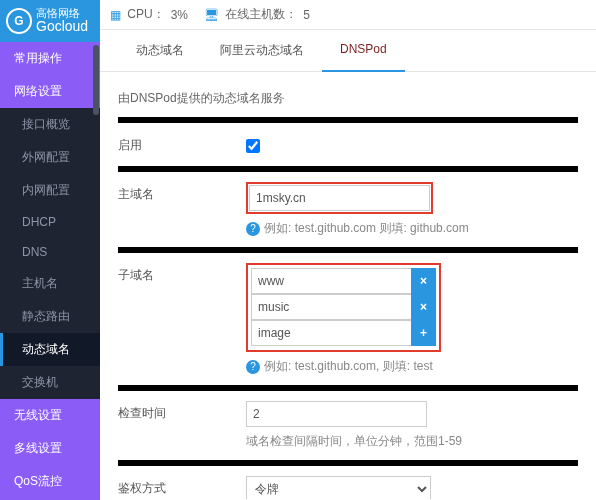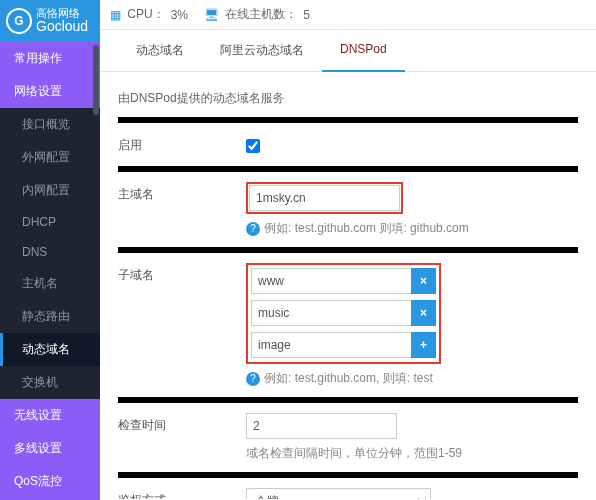--- a/index.html
+++ b/index.html
@@ -21,26 +21,26 @@
 .top-bar{height:30px;border-bottom:1px solid #e5e5e5;display:flex;align-items:center;padding:0 10px;color:#666;gap:6px}
 .top-icon{color:#2a96e0}
 .tabs{display:flex;border-bottom:1px solid #e5e5e5;padding:0 18px}
 .tab{padding:12px 18px;cursor:pointer;color:#555}
 .tab.active{color:#7f1d1d;border-bottom:2px solid #2a96e0;margin-bottom:-1px}
 .content{padding:12px 18px;overflow:auto;color:#555}
 .desc{padding:6px 0 10px;color:#666}
 .row{display:flex;align-items:flex-start;border-top:6px solid #000000;padding:10px 0;min-height:44px}
 .label{width:128px;color:#555;padding-top:4px}
 .field{flex:1}
-.inp{width:151px;height:26px;border:1px solid #ccc;padding:0 6px;color:#555;background:#fff}
+.inp{width:181px;height:26px;border:1px solid #ccc;padding:0 6px;color:#555;background:#fff}
 .sel{width:185px;height:26px;border:1px solid #ccc;padding:0 4px;color:#555;background:#fff}
 .hl{border:2px solid #e23b2e;display:inline-block;padding:1px}
 .hint{color:#888;margin-top:6px;display:flex;align-items:center;gap:4px}
 .hint-q{display:inline-block;width:14px;height:14px;border-radius:50%;background:#2a96e0;color:#fff;text-align:center;line-height:14px;font-size:10px}
-.sub-row{display:flex;align-items:center;margin-bottom:6px}
+.sub-row{display:flex;align-items:center;margin-bottom:0}
 .sub-inp{width:160px;height:26px;border:1px solid #ccc;border-right:none;padding:0 6px;color:#555}
 .sub-btn{width:25px;height:26px;background:#2a96e0;color:#fff;display:flex;align-items:center;justify-content:center;cursor:pointer;font-weight:bold}
 .chk{width:14px;height:14px;margin-top:6px}
 .scroll{overflow-y:auto;height:calc(100% - 30px - 43px)}
 </style>
 </head>
 <body>
 
 <div class="root">
   <div class="sidebar">

